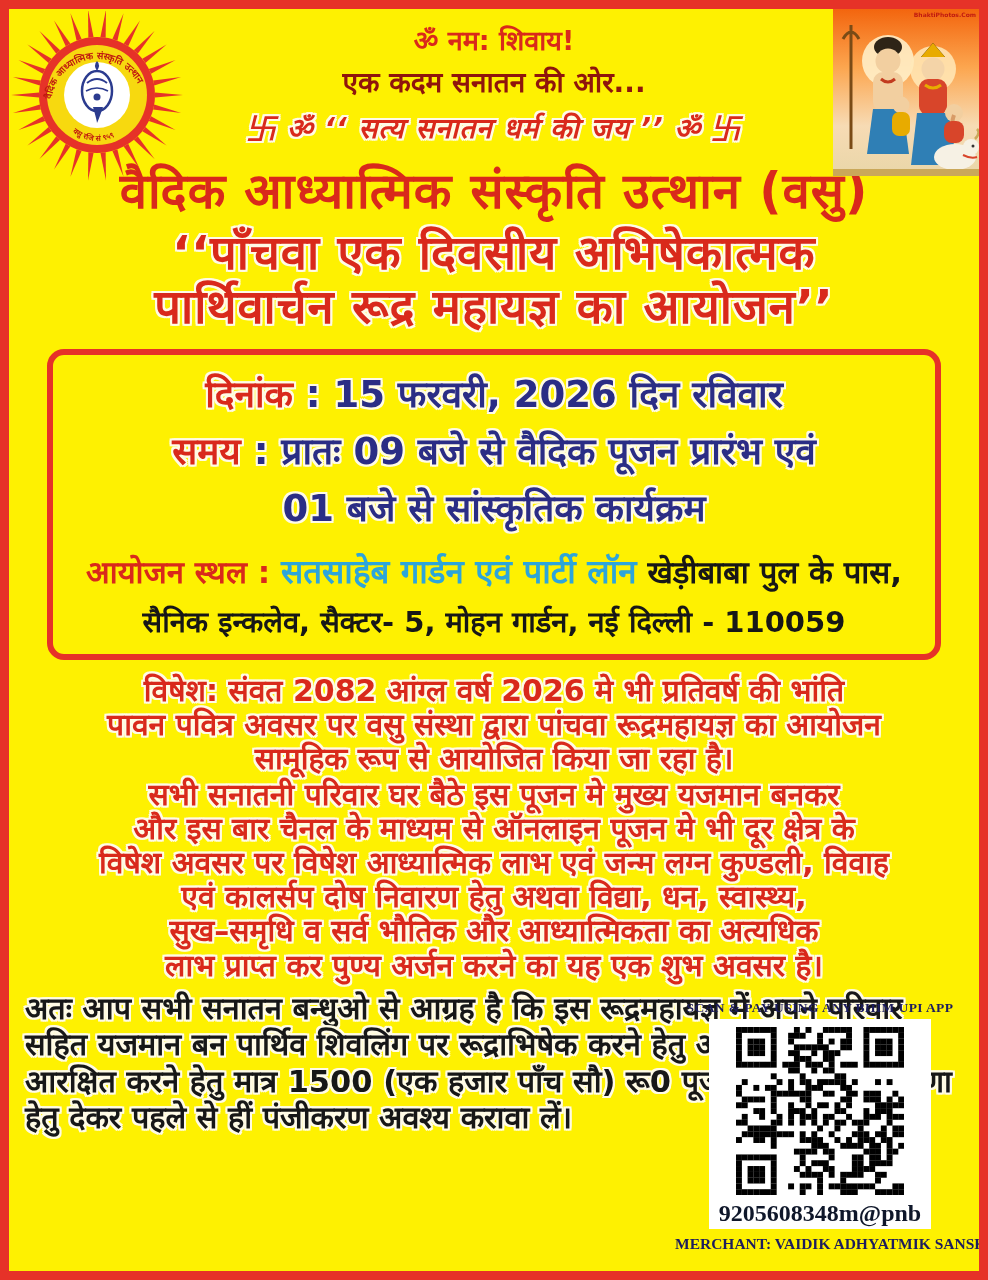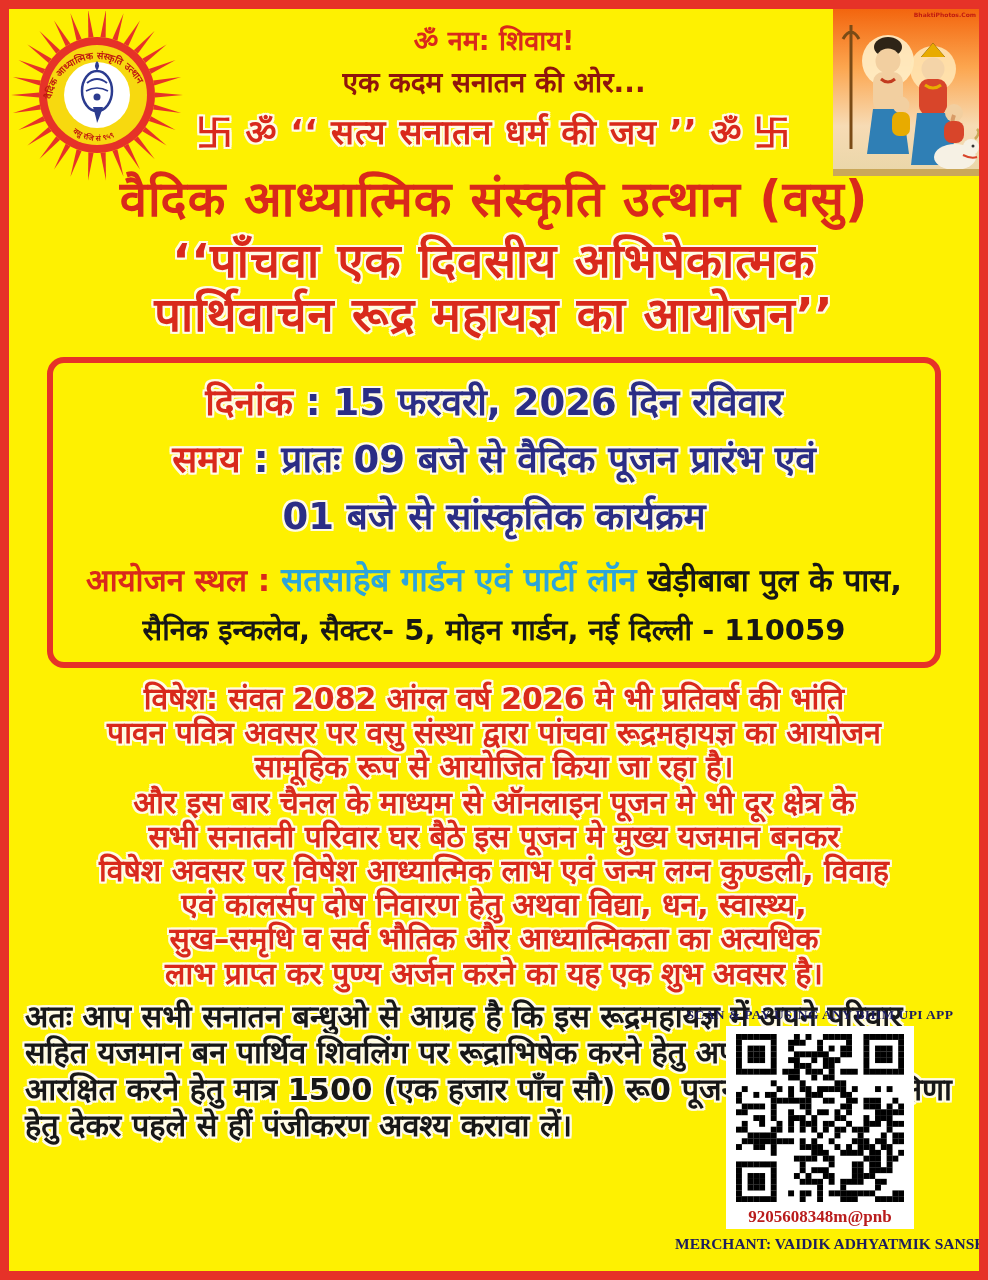--- a/index.html
+++ b/index.html
@@ -13,21 +13,21 @@
   .red{color:#d9291b;}
   .navy{color:#2b2d85;}
   .blk{color:#171717;}
   .maroon{color:#8f150c;}
   .cyan{color:#2da5da;}
 
   
   .top-row{position:relative;padding-top:10px;}
   .om-line{font-size:27px;margin-top:2px;}
   .tagline{font-size:28px;margin-top:4px;}
-  .jai-line{font-size:34px;margin-top:8px;letter-spacing:1px;}
+  .jai-line{font-size:28px;margin-top:8px;letter-spacing:1px;font-style:italic;}
   .org-name{font-size:49px;margin-top:8px;letter-spacing:1px;}
   .reg-line{font-size:25.5px;margin-top:10px;}
   .by-line{font-size:40px;margin-top:10px;}
   .main-title{font-size:47px;line-height:1.14;margin-top:4px;letter-spacing:1px;}
 
   
   .logo{position:absolute;left:2px;top:2px;width:172px;height:172px;}
   
   .deity{position:absolute;right:0;top:0;width:146px;height:167px;}
 
@@ -47,21 +47,21 @@
   .para1{font-size:30px;margin-top:14px;}
   .para2{font-size:30px;margin-top:2px;}
   .para3{font-size:30.5px;text-align:left;padding-left:16px;margin-top:8px;line-height:1.2;}
 
   
   .qr-block{position:absolute;right:14px;bottom:18px;width:290px;text-align:center;}
   .qr-title{font-family:"Liberation Serif","DejaVu Serif",serif;font-weight:bold;
     font-size:13.5px;color:#1c1c5e;letter-spacing:.4px;}
   .qr-white{background:#fff;display:inline-block;padding:8px 10px 2px 10px;margin-top:3px;}
   .qr-id{font-family:"Liberation Serif","DejaVu Serif",serif;font-weight:bold;
-    font-size:17px;color:#b91c1c;margin-top:1px;text-align:center;}
+    font-size:24px;color:#0f172a;margin-top:1px;text-align:center;}
   .qr-merchant{font-family:"Liberation Serif","DejaVu Serif",serif;font-weight:bold;
     font-size:15.5px;color:#1c1c5e;margin-top:6px;white-space:nowrap;}
 </style>
 </head>
 <body>
 
 <div class="poster">
 
   <div class="top-row">
 
@@ -211,22 +211,22 @@
     <div class="eb-l5 blk">सैनिक इन्कलेव, सैक्टर- 5, मोहन गार्डन, नई दिल्ली - 110059</div>
   </div>
 
   <div class="para para1 red center outline-w">
     <div>विषेश: संवत 2082 आंग्ल वर्ष 2026 मे भी प्रतिवर्ष की भांति</div>
     <div>पावन पवित्र अवसर पर वसु संस्था द्वारा पांचवा रूद्रमहायज्ञ का आयोजन</div>
     <div>सामूहिक रूप से आयोजित किया जा रहा है।</div>
   </div>
 
   <div class="para para2 red center outline-w">
+    <div>सभी सनातनी परिवार घर बैठे इस पूजन मे मुख्य यजमान बनकर</div>
     <div>और इस बार चैनल के माध्यम से ऑनलाइन पूजन मे भी दूर क्षेत्र के</div>
-    <div>सभी सनातनी परिवार घर बैठे इस पूजन मे मुख्य यजमान बनकर</div>
     <div>विषेश अवसर पर विषेश आध्यात्मिक लाभ एवं जन्म लग्न कुण्डली, विवाह</div>
     <div>एवं कालर्सप दोष निवारण हेतु अथवा विद्या, धन, स्वास्थ्य,</div>
     <div>सुख–समृधि व सर्व भौतिक और आध्यात्मिकता का अत्यधिक</div>
     <div>लाभ प्राप्त कर पुण्य अर्जन करने का यह एक शुभ अवसर है।</div>
   </div>
 
   <div class="para para3 blk outline-w">
     <div>अतः आप सभी सनातन बन्धुओ से आग्रह है कि इस रूद्रमहायज्ञ में अपने परिवार</div>
     <div>सहित यजमान बन पार्थिव शिवलिंग पर रूद्राभिषेक करने हेतु अपना आसन</div>
     <div>आरक्षित करने हेतु मात्र 1500 (एक हजार पाँच सौ) रू0 पूजन सामग्री एवं दक्षिणा</div>

